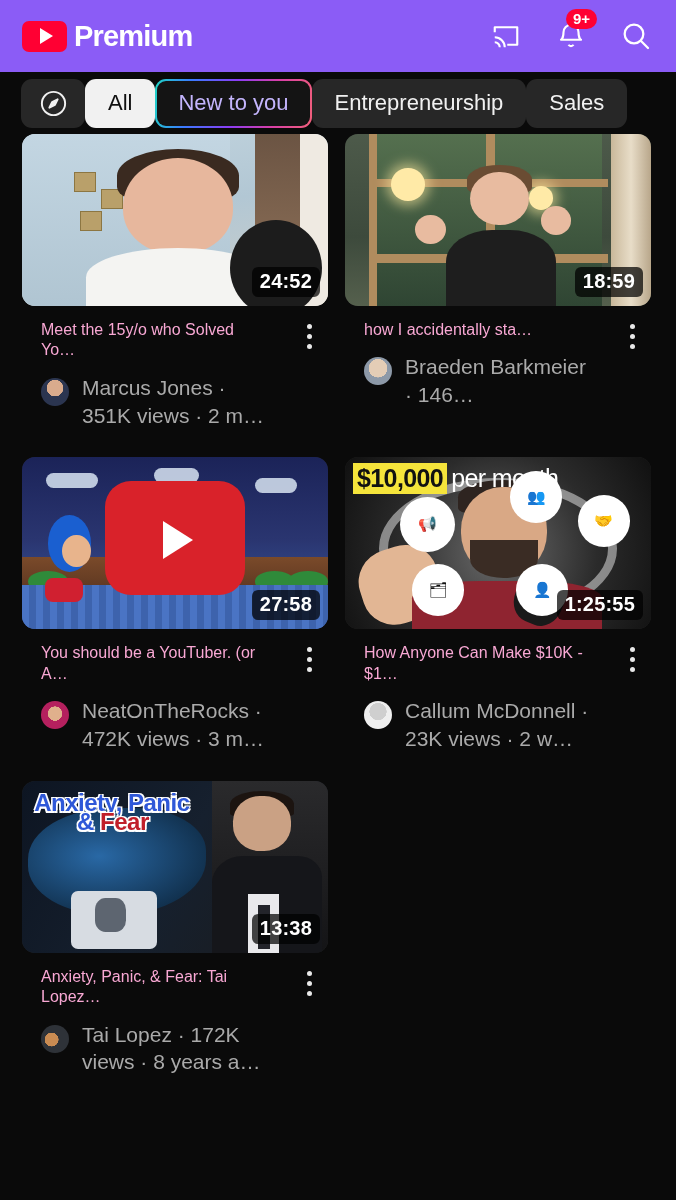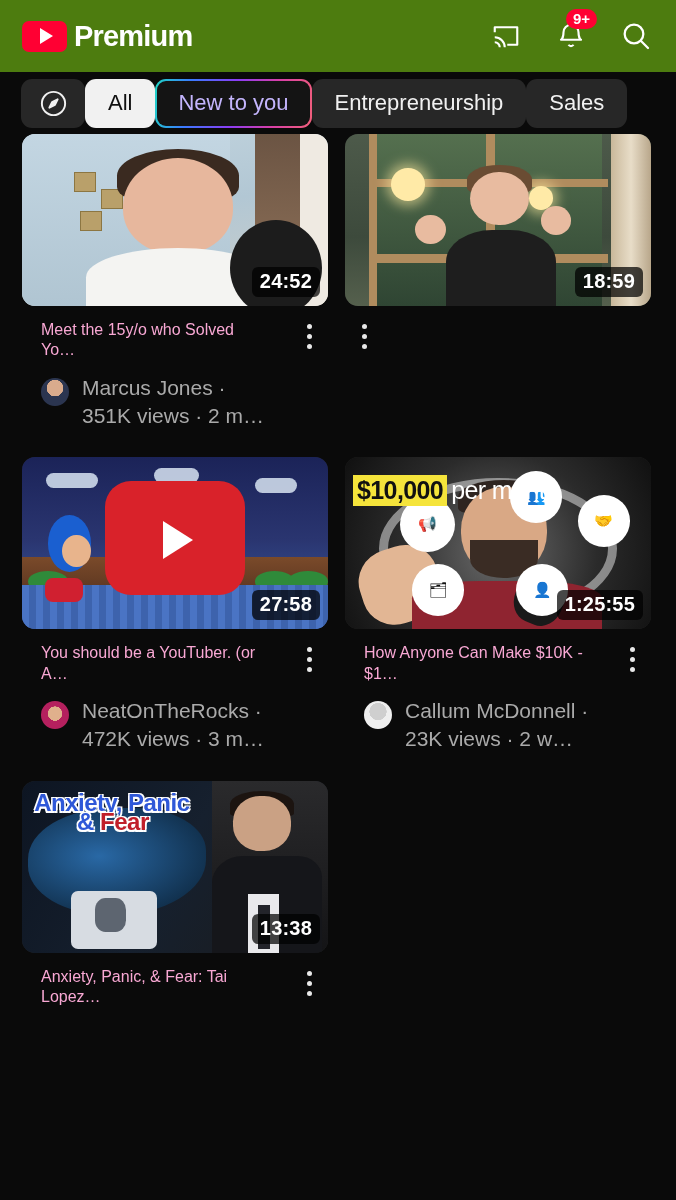--- a/index.html
+++ b/index.html
@@ -9,21 +9,21 @@
     font-family:"Liberation Sans", sans-serif;
     overflow:hidden;
   }
   body { position:relative; }
 
   
   .header {
     height:72px;
     display:flex; align-items:center;
     padding:0 22px 0 22px;
-    background:#4d7c0f;
+    background:#8b5cf6;
   }
   .brand { display:flex; align-items:center; gap:7px; }
   .yt-logo {
     width:45px; height:31px; border-radius:7px;
     background:#ff0033;
     display:flex; align-items:center; justify-content:center;
   }
   .yt-logo .tri {
     width:0; height:0;
     border-left:13px solid #ffffff;
@@ -177,21 +177,21 @@
                  border-radius:50%; background:#e8b48c; }
   .t3 .sonic .s{ position:absolute; left:8%; bottom:-4%; width:62%; height:26%;
                  border-radius:8px; background:#d02030; }
   .t3 .cloud { position:absolute; height:9%; background:#d8e4f2; border-radius:12px; opacity:.85; }
   .t3 .headline { position:absolute; left:0; right:0; top:4%; text-align:center;
                   font-size:25px; font-weight:bold; color:#fff;
                   text-shadow:-2px -2px 0 #000,2px -2px 0 #000,-2px 2px 0 #000,2px 2px 0 #000;}
   .t3 .headline em { color:#ffd93b; font-style:normal; }
 
   .t4 { background:radial-gradient(circle at 50% 55%,#6b6b6b 0%,#2b2b2b 55%,#101010 100%); }
-  .t4 .band { position:absolute; left:0; top:12px; width:100%; height:24%;
+  .t4 .band { position:absolute; left:0; top:0; width:100%; height:24%;
               display:flex; align-items:center;text-align:right; }
   .t4 .hl   { background:#f5e43b; color:#111; font-weight:bold; font-size:25px;
               padding:1px 4px; margin-left:8px; letter-spacing:-0.6px; }
   .t4 .wt   { color:#fff; font-weight:normal; font-size:25px; margin-left:4px;
               letter-spacing:-0.6px; }
   .t4 .ring { position:absolute; left:11%; top:12%; width:78%; height:82%;
               border-radius:50%; border:9px solid rgba(220,220,220,.55); }
   .t4 .face { position:absolute; left:38%; top:17%; width:28%; height:52%;
               border-radius:48%; background:#d9a885; }
   .t4 .hair2{ position:absolute; left:37%; top:13%; width:30%; height:20%;
@@ -353,20 +353,27 @@
         <div class="curt"></div>
         <div class="hand" style="left:23%;top:47%"></div>
         <div class="hand" style="left:64%;top:42%"></div>
         <div class="hair"></div>
           <div class="head"></div>
           <div class="body"></div>
       </div>
       <span class="duration">18:59</span>
     </div>
     <div class="card-body">
+      <div class="card-texts">
+        <div class="vtitle">how I accidentally sta…</div>
+        <div class="meta-row">
+          <span class="avatar av-b"></span>
+          <span class="meta-text">Braeden Barkmeier · 146…</span>
+        </div>
+      </div>
       <div class="kebab">
           <i></i>
           <i></i>
           <i></i>
         </div>
     </div>
   </div>
 
   <div class="card">
     <div class="thumb-wrap">
@@ -458,20 +465,24 @@
         <div class="ttl1">Anxiety, Panic</div>
         <div class="ttl2">
           <span class="amp">&amp; </span><span class="fr">Fear</span>
         </div>
       </div>
       <span class="duration">13:38</span>
     </div>
     <div class="card-body">
       <div class="card-texts">
         <div class="vtitle">Anxiety, Panic, &amp; Fear: Tai Lopez…</div>
+        <div class="meta-row">
+          <span class="avatar av-e"></span>
+          <span class="meta-text">Tai Lopez · 172K views · 8 years a…</span>
+        </div>
       </div>
       <div class="kebab">
           <i></i>
           <i></i>
           <i></i>
         </div>
     </div>
   </div>
 
 </div>

